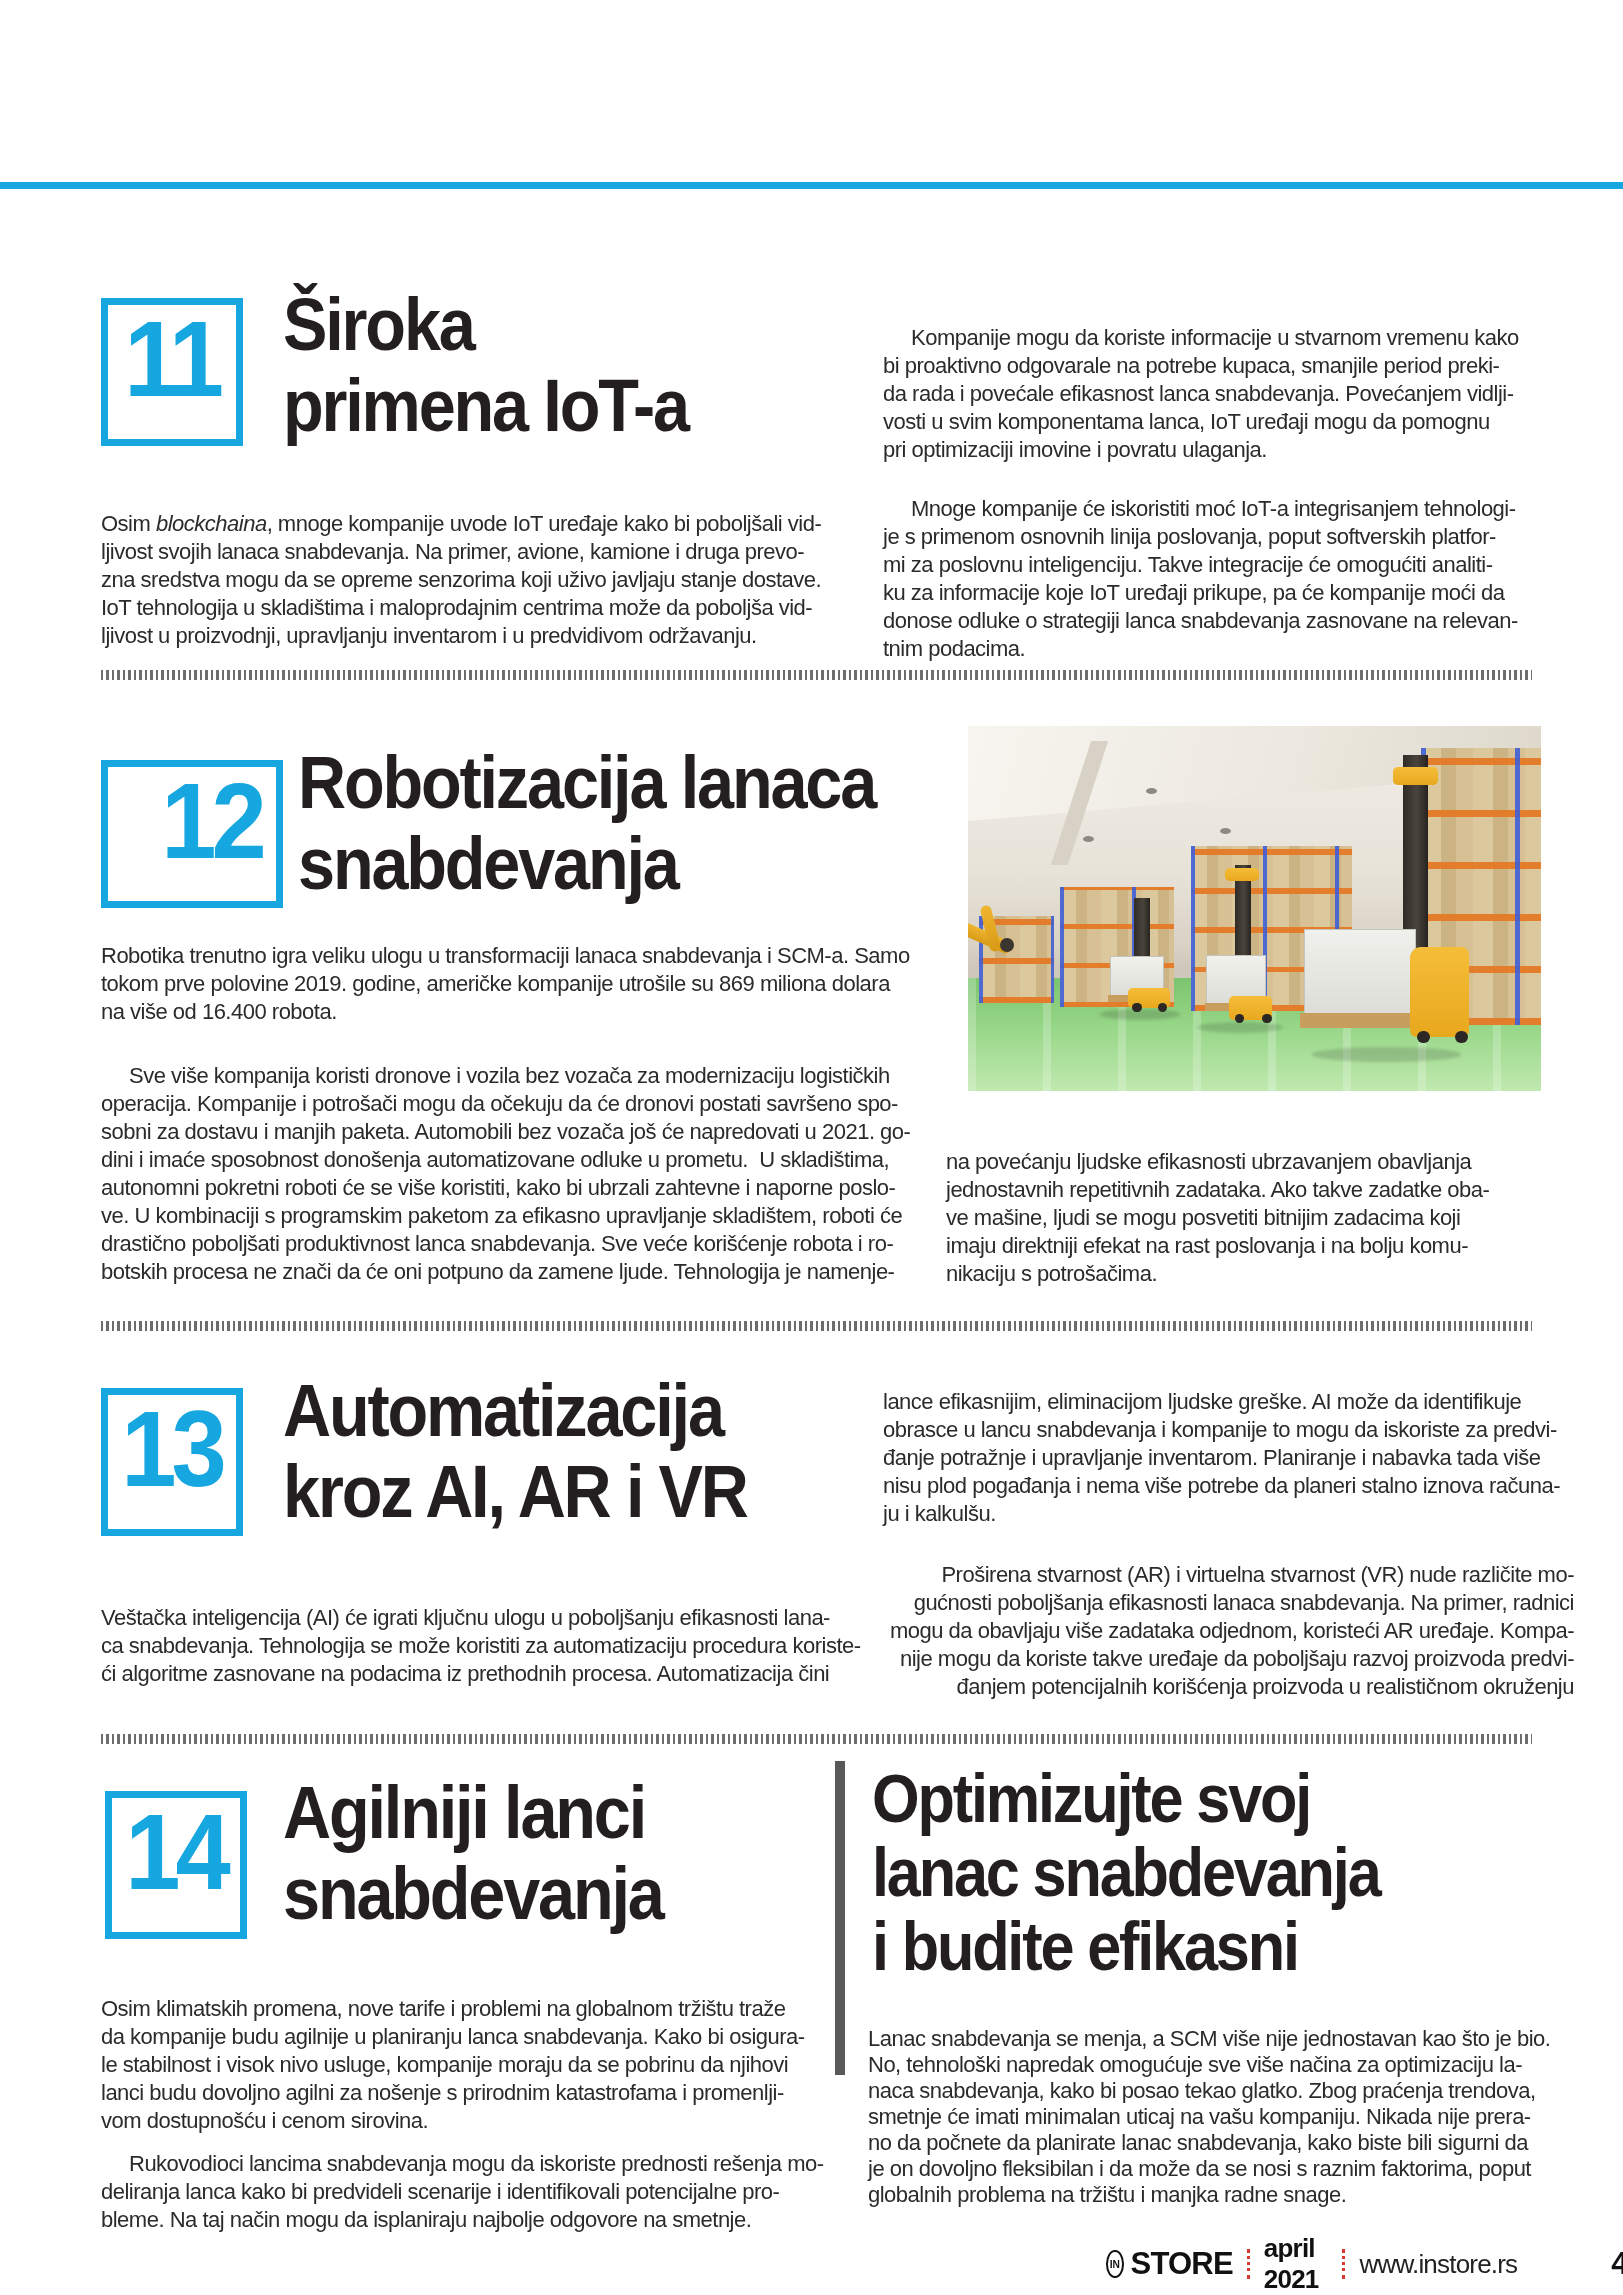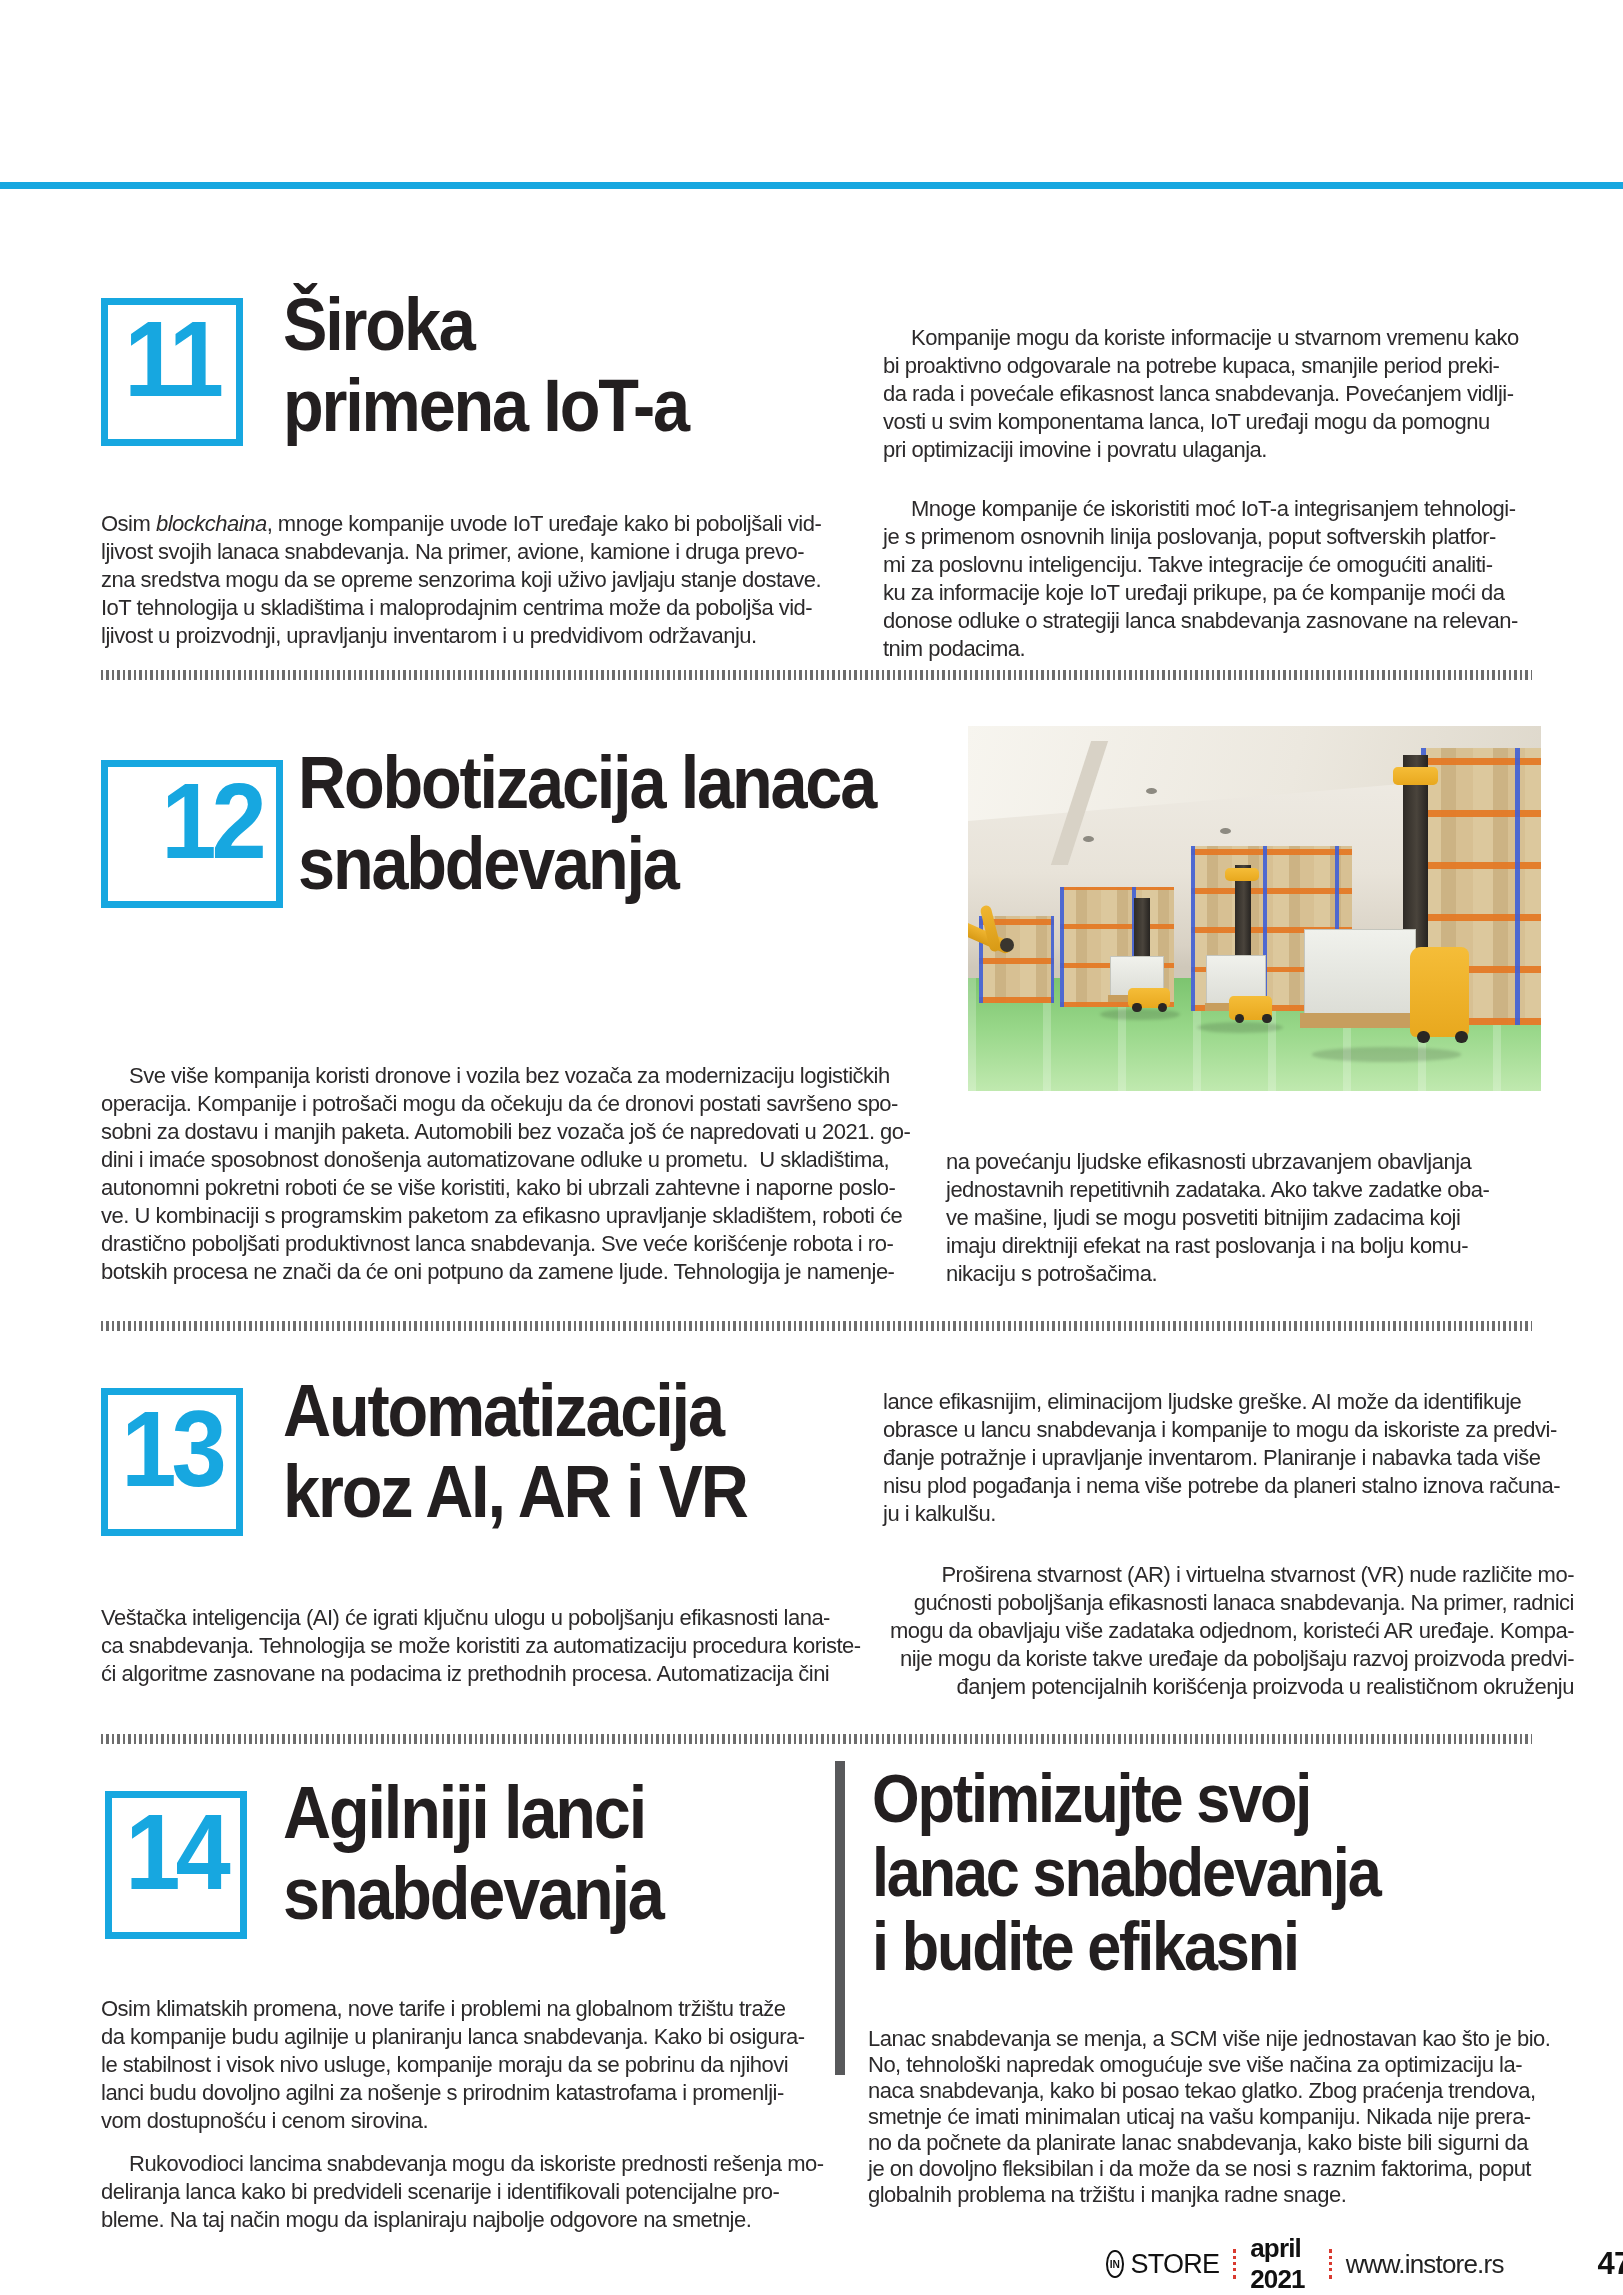--- a/index.html
+++ b/index.html
@@ -55,21 +55,21 @@
   .agv .base{position:absolute;background:linear-gradient(180deg,#f5bd38,#e8a81e);border-radius:4.7px;}
   .agv .wheel{position:absolute;width:9.4px;height:9.4px;border-radius:50%;background:#2a2724;}
   .shadow{position:absolute;background:rgba(0,0,0,.14);border-radius:50%;filter:blur(1.6px);}
   .arm-seg{position:absolute;background:linear-gradient(180deg,#f0b631,#d89a15);border-radius:7.9px;}
   .arm-joint{position:absolute;border-radius:50%;background:#3a352e;}
 
   
   .footer{position:absolute;left:1106px;top:2233px;display:flex;align-items:center;}
   .brand-mark{width:23.6px;height:23.6px;border:2.4px solid #111;border-radius:50%;
     display:flex;align-items:center;justify-content:center;font-weight:800;font-size:10.2px;color:#111;}
-  .brand-name{font-weight:400;font-size:27px;letter-spacing:-0.8px;color:#111;margin-left:7px;}
+  .brand-name{font-weight:700;font-size:31px;letter-spacing:-0.8px;color:#111;margin-left:7px;}
   .f-div{height:30px;border-left:3.1px dotted #d93a30;margin:0 14px;}
   .f-date{font-weight:700;font-size:26px;letter-spacing:-0.8px;color:#111;}
   .f-site{font-size:26px;letter-spacing:-0.8px;color:#222;}
   .f-page{font-weight:800;font-size:31px;color:#111;margin-left:94px;letter-spacing:-0.8px;}
 </style>
 </head>
 <body>
 
 <div id="page">
 
@@ -148,20 +148,23 @@
       <div class="mast" style="left:60%;top:0;width:14%;height:78%;"></div>
       <div class="base" style="left:54%;top:4%;width:26%;height:6%;background:linear-gradient(180deg,#f5bd38,#e8a81e);"></div>
       <div class="cargo" style="left:2%;top:58%;width:64%;height:28%;"></div>
       <div class="pallet" style="left:0;top:86%;width:68%;height:5%;"></div>
       <div class="base" style="left:64%;top:64%;width:34%;height:30%;border-radius:11px 7.9px 6.3px 6.3px;"></div>
       <div class="wheel" style="left:68%;top:92%;width:12.6px;height:12.6px;"></div>
       <div class="wheel" style="left:90%;top:92%;width:12.6px;height:12.6px;"></div>
     </div>
   </div>
 
+  <div class="body-text" style="left:101px;top:942px;width:832px;">Robotika trenutno igra veliku ulogu u transformaciji lanaca snabdevanja i SCM-a. Samo
+tokom prve polovine 2019. godine, američke kompanije utrošile su 869 miliona dolara
+na više od 16.400 robota.</div>
   <div class="body-text indent" style="left:101px;top:1062px;width:832px;">Sve više kompanija koristi dronove i vozila bez vozača za modernizaciju logističkih
 operacija. Kompanije i potrošači mogu da očekuju da će dronovi postati savršeno spo-
 sobni za dostavu i manjih paketa. Automobili bez vozača još će napredovati u 2021. go-
 dini i imaće sposobnost donošenja automatizovane odluke u prometu.  U skladištima,
 autonomni pokretni roboti će se više koristiti, kako bi ubrzali zahtevne i naporne poslo-
 ve. U kombinaciji s programskim paketom za efikasno upravljanje skladištem, roboti će
 drastično poboljšati produktivnost lanca snabdevanja. Sve veće korišćenje robota i ro-
 botskih procesa ne znači da će oni potpuno da zamene ljude. Tehnologija je namenje-</div>
   <div class="body-text" style="left:946px;top:1148px;width:597px;">na povećanju ljudske efikasnosti ubrzavanjem obavljanja
 jednostavnih repetitivnih zadataka. Ako takve zadatke oba-

